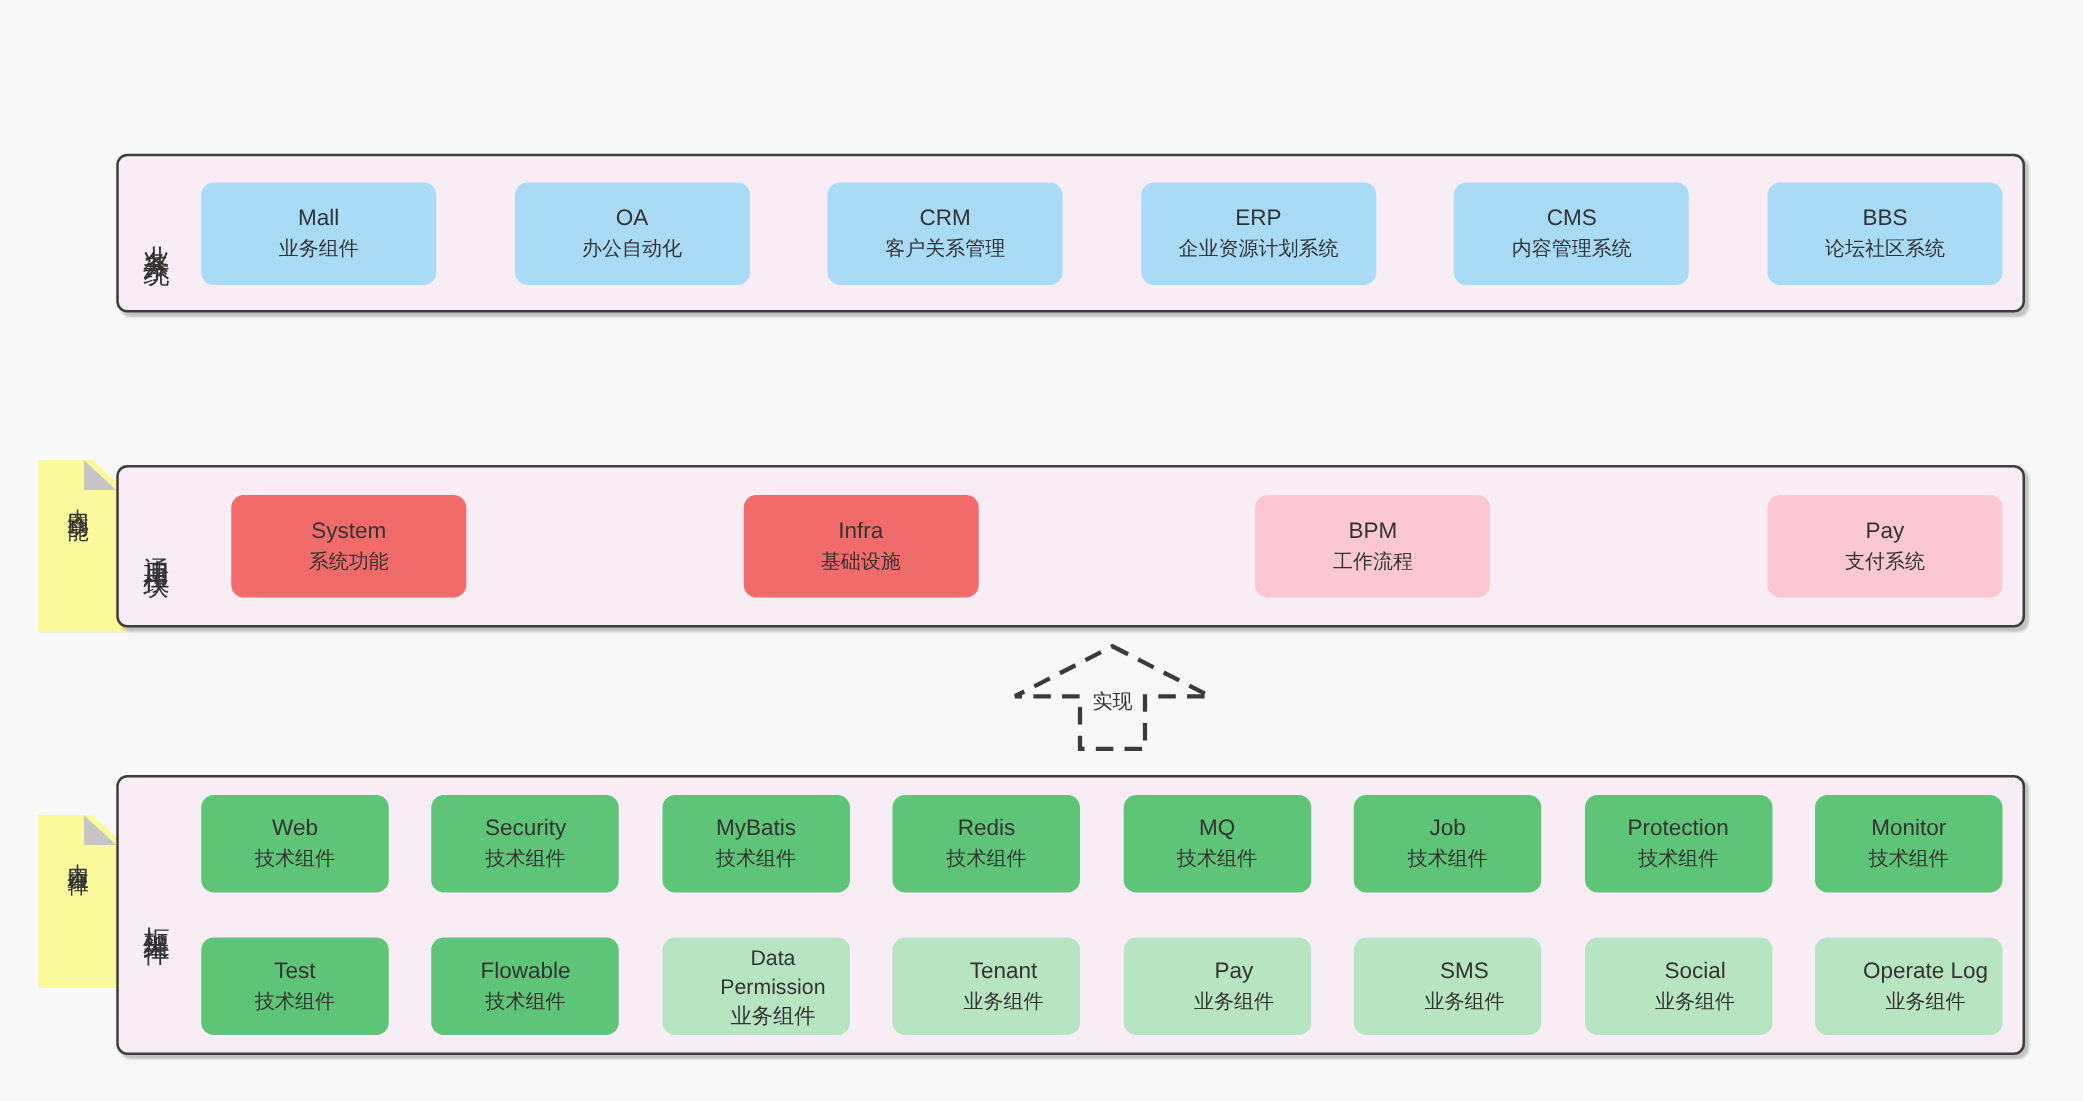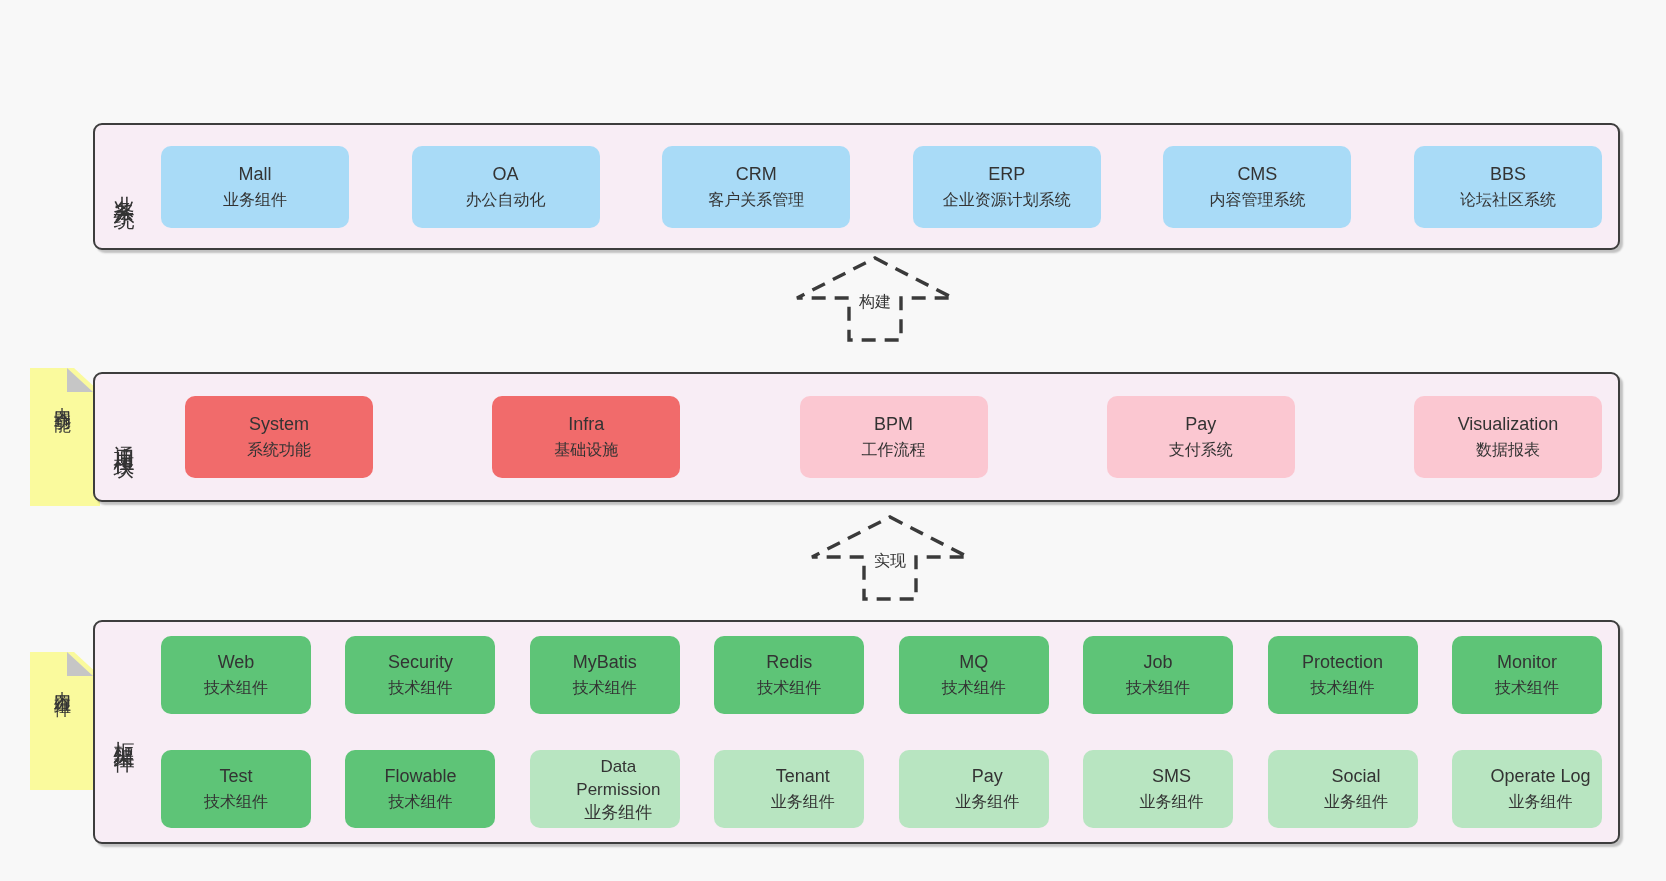--- a/index.html
+++ b/index.html
@@ -98,26 +98,20 @@
         <div class="t">CMS</div>
         <div class="s">内容管理系统</div>
       </div>
       <div class="box blue">
         <div class="t">BBS</div>
         <div class="s">论坛社区系统</div>
       </div>
     </div>
   </section>
 
-  <div class="arrow" style="left:790px;top:255px;">
-    <svg viewBox="0 0 170 88">
-      <path d="M 85 3 L 163 43 L 111 43 L 111 85 L 59 85 L 59 43 L 7 43 Z"></path>
-    </svg>
-    <span class="alabel">构建</span>
-  </div>
 
   <div class="sticky" style="top:368px;">
     <div class="fold"></div>
     <div class="stext">内置功能</div>
   </div>
 
   <section class="panel" style="top:372px;height:130px;gap:24px;">
     <div class="vlabel">通用模块</div>
     <div class="boxes">
       <div class="box red">
@@ -129,24 +123,20 @@
         <div class="s">基础设施</div>
       </div>
       <div class="box pink">
         <div class="t">BPM</div>
         <div class="s">工作流程</div>
       </div>
       <div class="box pink">
         <div class="t">Pay</div>
         <div class="s">支付系统</div>
       </div>
-      <div class="box pink">
-        <div class="t">Visualization</div>
-        <div class="s">数据报表</div>
-      </div>
     </div>
   </section>
 
   <div class="arrow" style="left:805px;top:514px;">
     <svg viewBox="0 0 170 88">
       <path d="M 85 3 L 163 43 L 111 43 L 111 85 L 59 85 L 59 43 L 7 43 Z"></path>
     </svg>
     <span class="alabel">实现</span>
   </div>
 

